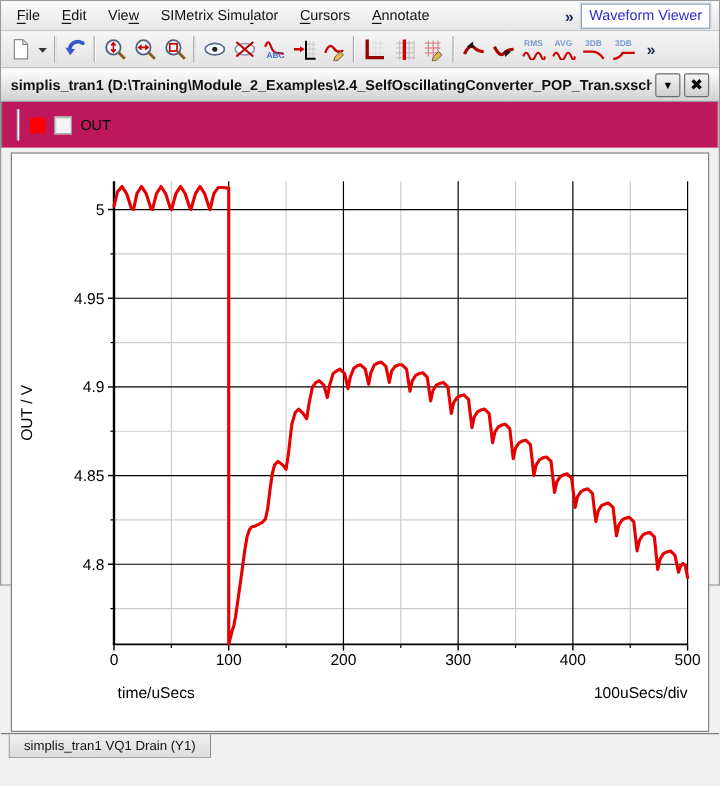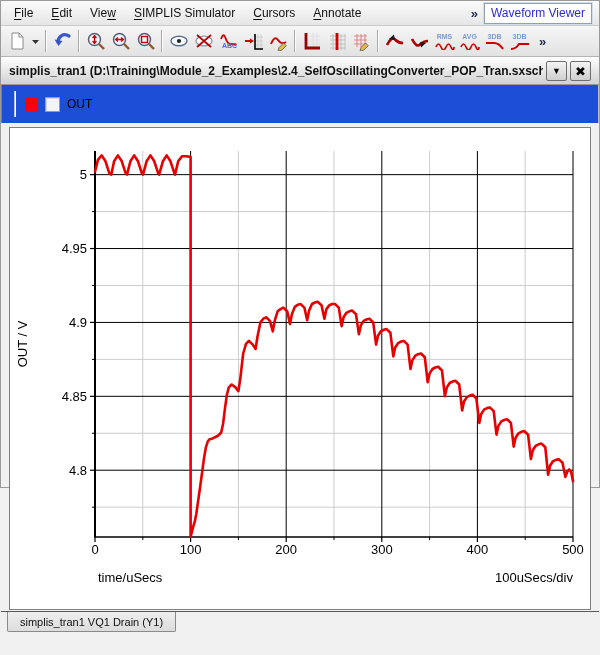--- a/index.html
+++ b/index.html
@@ -21,21 +21,21 @@
   .tbtn .iclab{font-size:7px;font-weight:bold;color:#7d9bd2;line-height:7px;letter-spacing:0;}
   .tsep{width:1px;height:22px;background:#a8a8a8;border-right:1px solid #fdfdfd;margin:0 3px;}
   .tb-overflow{font-size:13px;font-weight:bold;color:#1c2a4a;padding:0 5px;margin-left:2px;}
   
   .titlebar{height:28px;flex:0 0 28px;display:flex;align-items:center;background:linear-gradient(#fdfdfd,#d2d2d2);border-bottom:1px solid #9a9a9a;border-top:1px solid #fff;padding:0 8px;box-sizing:border-box;}
   .titlebar .title{font-size:12px;font-weight:bold;color:#101010;white-space:nowrap;overflow:hidden;flex:1;}
   .tb-btn{width:19px;height:18px;border:1px solid #6e6e6e;background:linear-gradient(#f4f4f4,#cfcfcf);display:flex;align-items:center;justify-content:center;margin-left:3px;border-radius:2px;font-weight:bold;color:#000;}
   .tb-btn.collapse{font-size:9px;}
   .tb-btn.close{font-size:13px;}
   
-  .legend{height:38px;flex:0 0 38px;background:#1d4ed8;border-left:1px solid #7d7d7d;border-right:1px solid #bdbdbd;display:flex;align-items:center;padding-left:12px;box-sizing:border-box;}
+  .legend{height:38px;flex:0 0 38px;background:#be185d;border-left:1px solid #7d7d7d;border-right:1px solid #bdbdbd;display:flex;align-items:center;padding-left:12px;box-sizing:border-box;}
   .legend-groove{width:1px;height:26px;background:#c2c2c2;border-right:1px solid #fafafa;margin-right:9px;}
   .legend-swatch{width:13px;height:13px;margin-right:7px;}
   .legend-check{width:13px;height:13px;background:#f4f4f4;border:1px solid #9a9a9a;box-shadow:inset 1px 1px 0 #d8d8d8;margin-right:7px;}
   .legend-label{font-size:12px;color:#000;}
   .spacer4{height:4px;flex:0 0 4px;}
   
   .plot-panel{margin:0 8px;height:483px;flex:0 0 483px;background:#fff;border:1px solid #808080;box-sizing:border-box;}
   .plot-panel svg{display:block;font-family:"Liberation Sans","DejaVu Sans",sans-serif;}
   
   .tabsep{height:1px;flex:0 0 1px;background:#5a5a5a;margin-top:1px;}
@@ -53,21 +53,21 @@
 </head>
 <body>
 
 <div class="window">
 
   <div class="menubar">
     <div style="display:flex" id="menu-items">
         <div class="menu-item"><u>F</u>ile</div>
         <div class="menu-item"><u>E</u>dit</div>
         <div class="menu-item">Vie<u>w</u></div>
-        <div class="menu-item"><u>S</u>IMPLIS Simulator</div>
+        <div class="menu-item">SIMetrix Simu<u>l</u>ator</div>
         <div class="menu-item"><u>C</u>ursors</div>
         <div class="menu-item"><u>A</u>nnotate</div>
       </div>
     <div class="menu-chevron">»</div>
     <div class="viewer-combo">
       <div class="val">Waveform Viewer</div>
 
     </div>
   </div>
 

